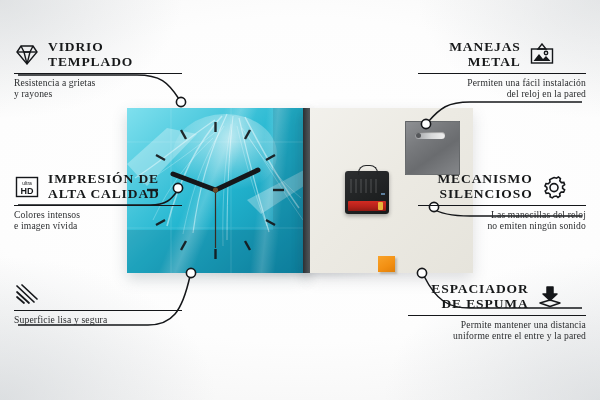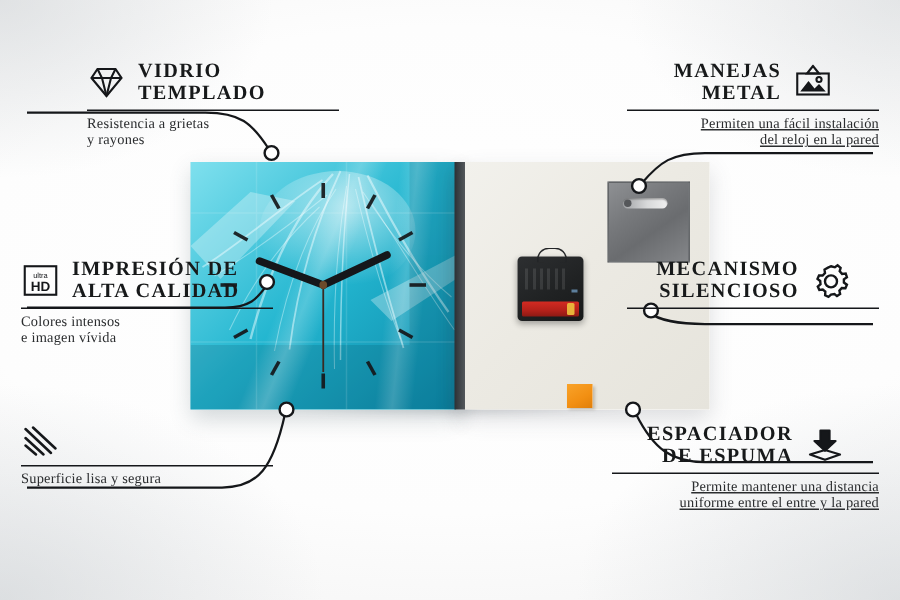--- a/index.html
+++ b/index.html
@@ -31,21 +31,21 @@
     letter-spacing:.9px;color:#17191a;font-weight:700;
     text-transform:uppercase;white-space:pre-line;
   }
   .co-title.r{text-align:right;}
   .rule{height:0;border-top:1.4px solid #15171a;margin-top:4px;}
   .co-sub{
     font-family:"Liberation Serif", serif;
     font-size:9.6px;line-height:11.4px;color:#2b2d2f;
     margin-top:3px;white-space:pre-line;letter-spacing:.15px;
   }
-  .co-sub.r{text-align:right;text-decoration:underline;}
+  .co-sub.r{text-align:right;}
   .ico{width:26px;height:24px;flex:0 0 26px;display:block;}
   .ico svg{display:block;width:26px;height:24px;}
 
   
   #wires{position:absolute;left:0;top:0;width:600px;height:400px;pointer-events:none;}
 
   
   #product{position:absolute;left:127px;top:108px;width:346px;height:165px;}
   .panel{position:absolute;top:0;height:165px;}
 
@@ -212,21 +212,21 @@
     <g fill="#ffffff" stroke="#15171a" stroke-width="1.6">
       <circle cx="181" cy="102" r="4.6"></circle>
       <circle cx="178" cy="188" r="4.6"></circle>
       <circle cx="191" cy="273" r="4.6"></circle>
       <circle cx="426" cy="124" r="4.6"></circle>
       <circle cx="434" cy="207" r="4.6"></circle>
       <circle cx="422" cy="273" r="4.6"></circle>
     </g>
   </svg>
 
-  <div class="callout" style="left:14px;top:40px;width:168px;margin-left:44px;">
+  <div class="callout" style="left:14px;top:40px;width:168px;">
     <div class="co-head">
       <span class="ico">
         <svg viewBox="0 0 26 24">
             <g fill="none" stroke="#15171a" stroke-width="1.4">
           <path d="M3 9 L13 21 L23 9 L19 3 H7 Z"></path>
               <path d="M3 9 H23"></path>
               <path d="M7 3 L10 9 L13 21"></path>
               <path d="M19 3 L16 9 L13 21"></path>
               <path d="M10 9 H16"></path>
         </g>
@@ -301,20 +301,22 @@
       <span class="ico">
         <svg viewBox="0 0 26 24">
             <g fill="none" stroke="#15171a" stroke-width="1.6">
           <path d="M13 2.5 L15.6 3.2 L17.4 1.9 L19.4 3.6 L18.8 5.8 L20.4 7.6 L22.8 7.4 L23.6 9.8 L21.6 11.2 L21.6 13.4 L23.6 14.8 L22.6 17.1 L20.2 17 L18.6 18.8 L19.1 21 L17 22.4 L15.3 21 L13 21.4 L11.3 22.9 L9.1 21.8 L9.2 19.4 L7.5 18 L5.2 18.3 L4.2 16 L6 14.5 L5.8 12.3 L4 10.9 L5 8.6 L7.4 8.7 L9 7 L8.7 4.7 L11 3.4 Z"></path>
           <circle cx="13" cy="12.6" r="4"></circle>
         </g>
           </svg>
       </span>
     </div>
     <div class="rule"></div>
+    <div class="co-sub r">Las manecillas del reloj
+no emiten ningún sonido</div>
   </div>
 
   <div class="callout" style="left:408px;top:282px;width:178px;">
     <div class="co-head right">
       <span class="co-title r">ESPACIADOR
 DE ESPUMA</span>
       <span class="ico">
         <svg viewBox="0 0 26 24">
             <g fill="none" stroke="#15171a" stroke-width="1.5" stroke-linejoin="round">
           <path d="M10 2 H16 V9 H20 L13 15.5 L6 9 H10 Z" fill="#15171a"></path>

